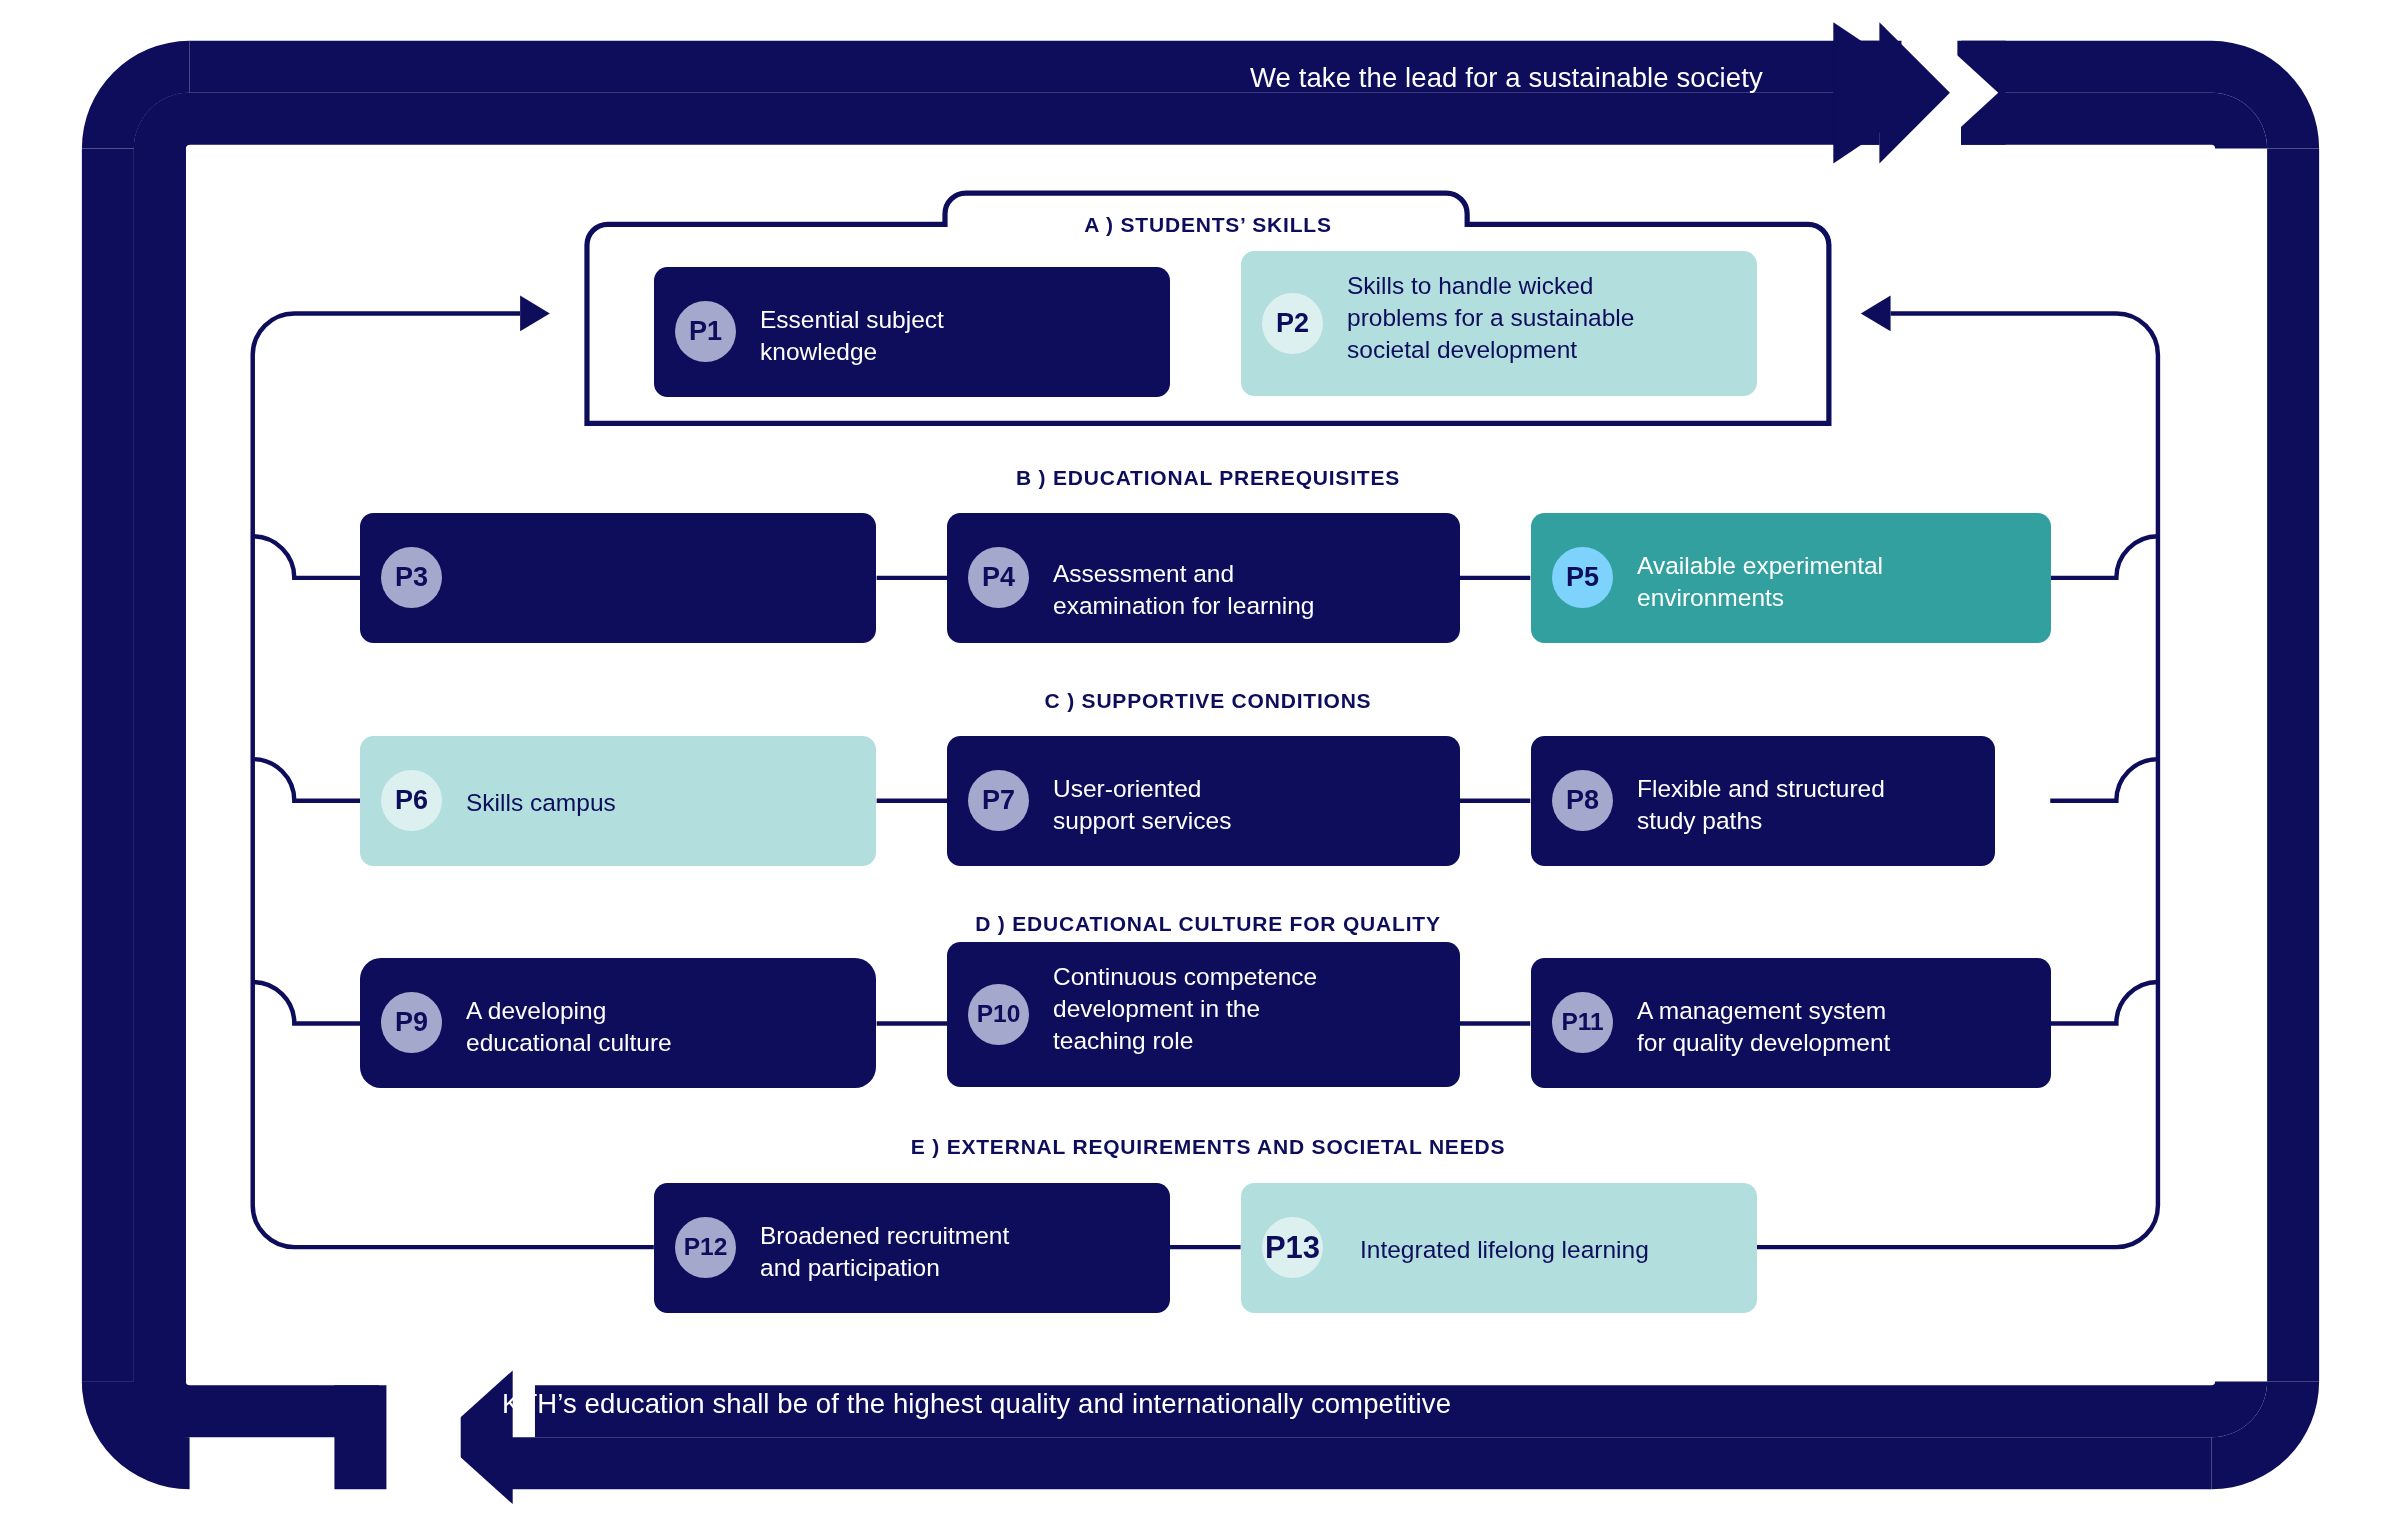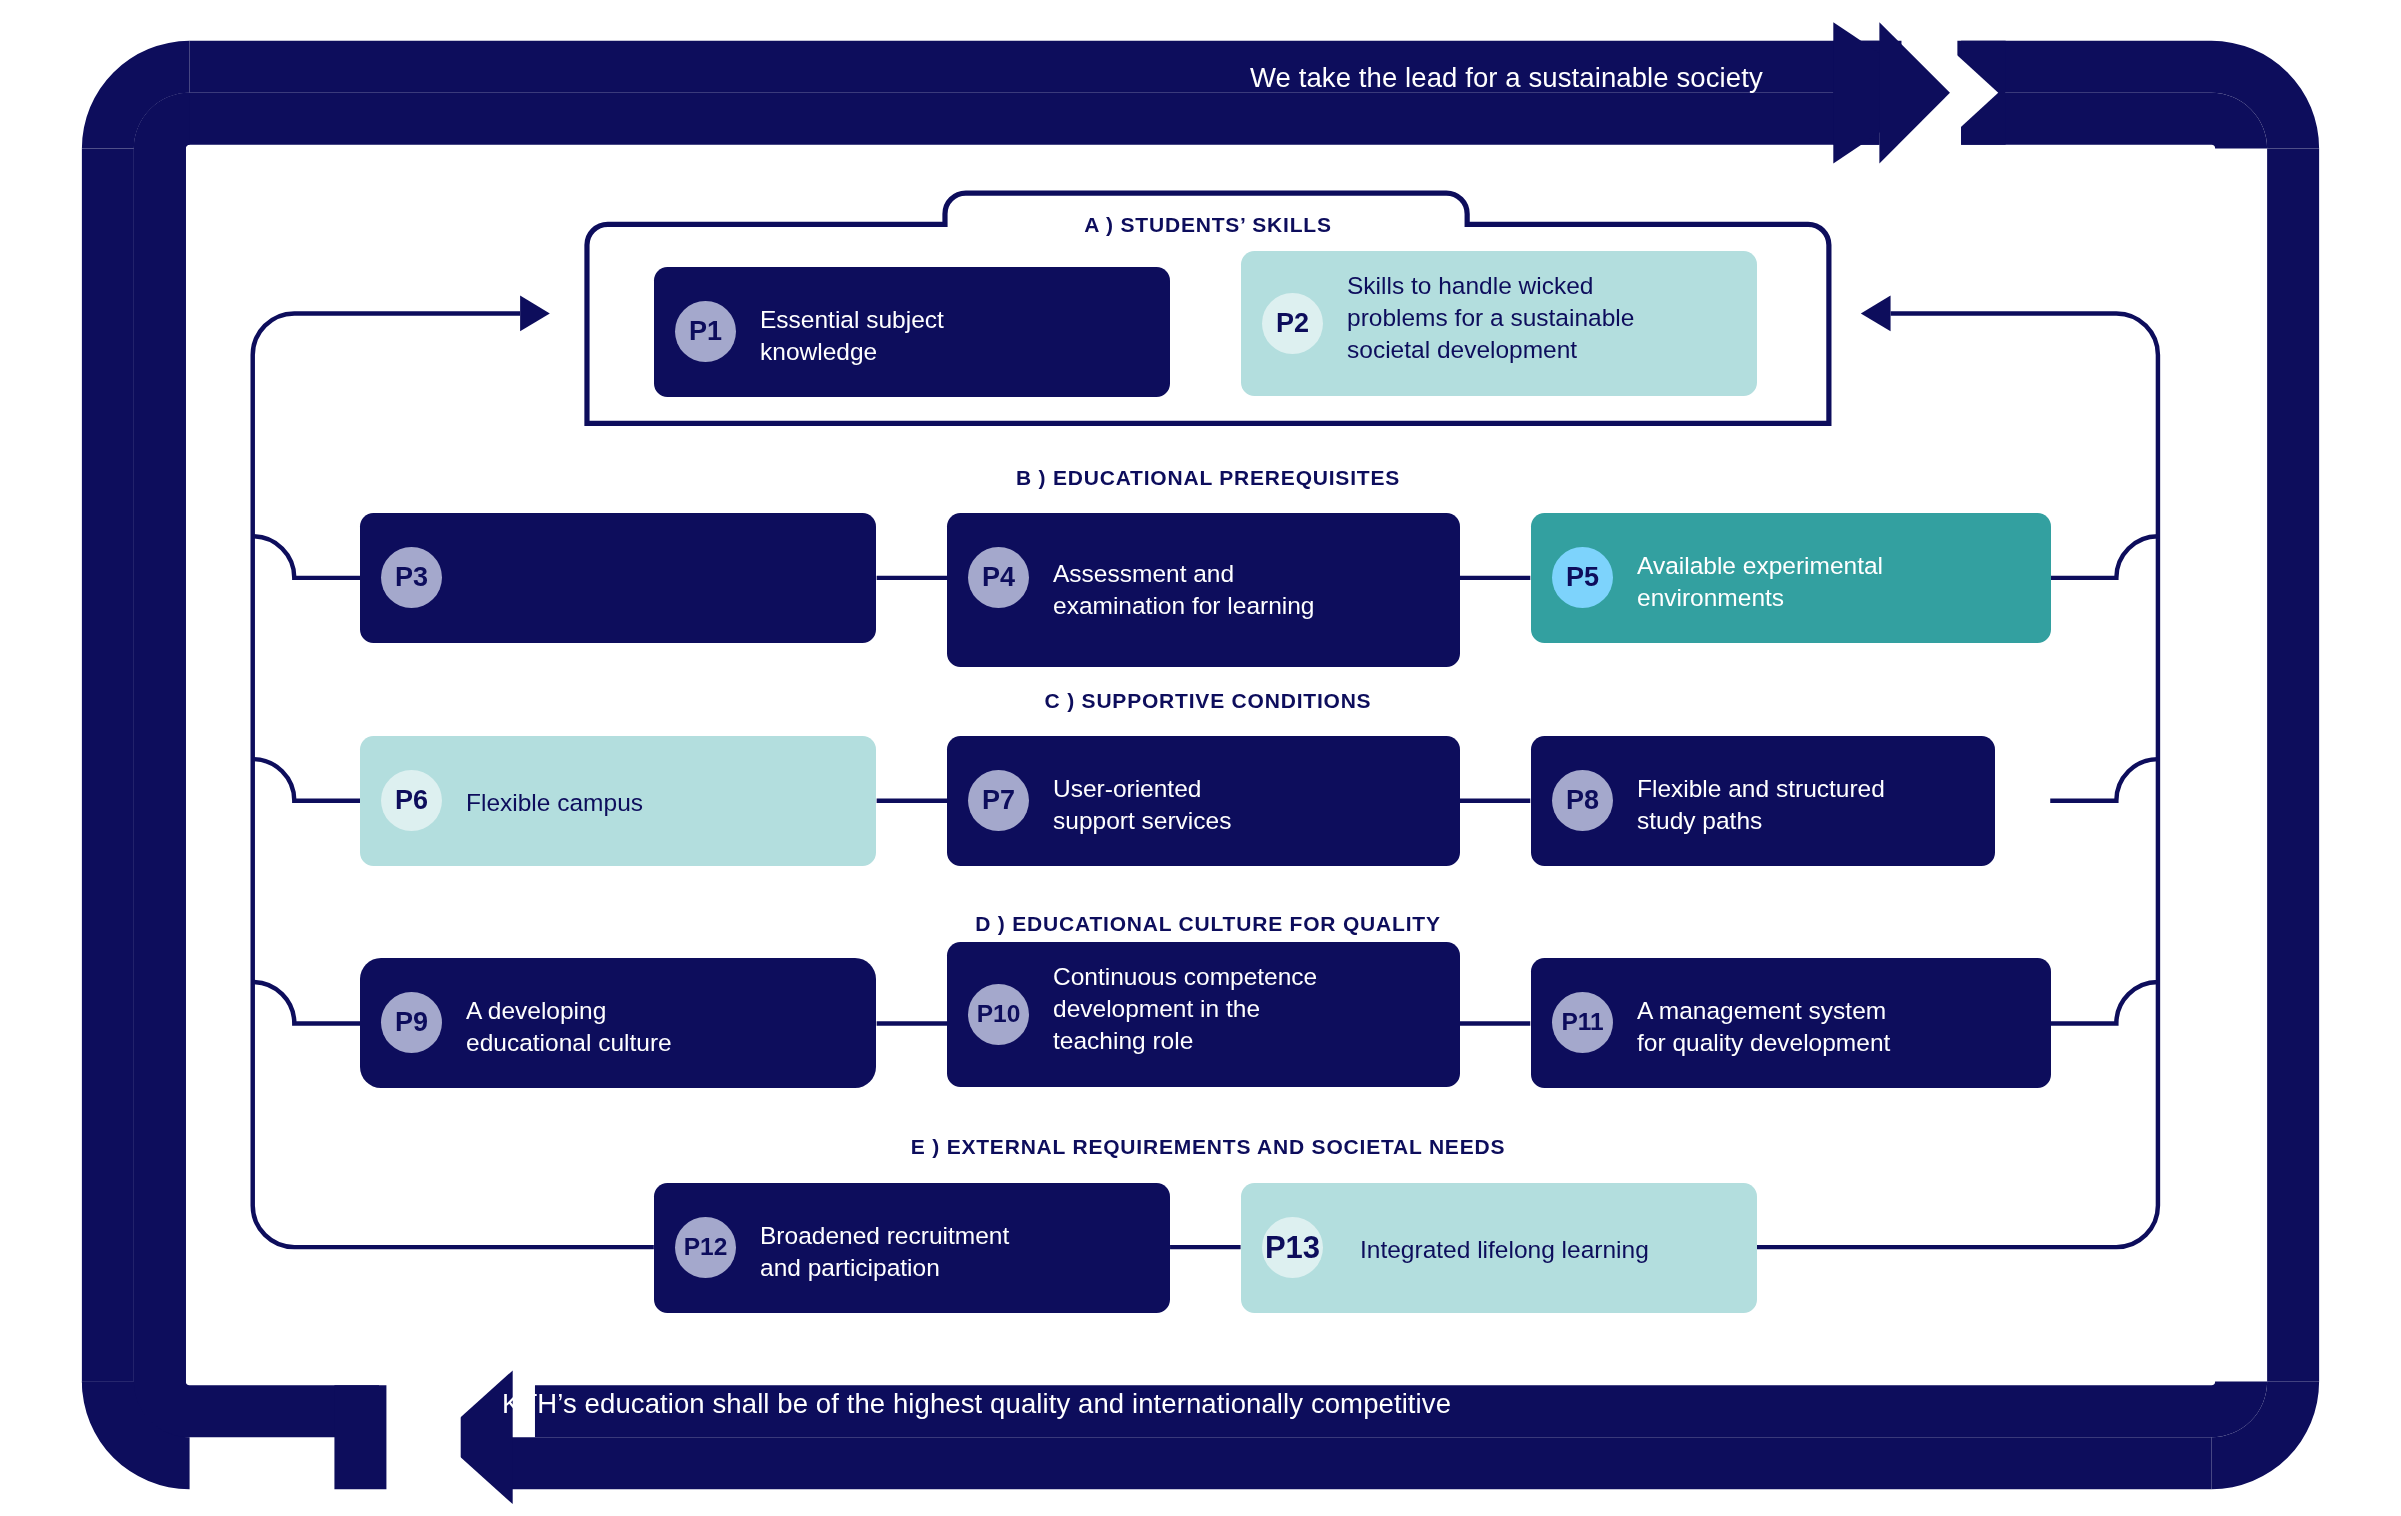--- a/index.html
+++ b/index.html
@@ -222,41 +222,41 @@
 problems for a sustainable
 societal development</div>
   </div>
 
   <div class="card navy" style="left:360px;top:513px;width:516px;height:130px;">
     <div class="badge peri" style="left:21px;top:34px;width:61px;height:61px;font-size:27px;">
       <span>P3</span>
     </div>
   </div>
 
-  <div class="card navy" style="left:947px;top:513px;width:513px;height:154px;">
+  <div class="card navy" style="left:947px;top:513px;width:513px;height:130px;">
     <div class="badge peri" style="left:21px;top:34px;width:61px;height:61px;font-size:27px;">
       <span>P4</span>
     </div>
     <div class="card-text light" style="left:106px;top:37px;margin-top:8px;">Assessment and
 examination for learning</div>
   </div>
 
   <div class="card teal" style="left:1531px;top:513px;width:520px;height:130px;">
     <div class="badge paleteal" style="left:21px;top:34px;width:61px;height:61px;font-size:27px;">
       <span>P5</span>
     </div>
     <div class="card-text light" style="left:106px;top:37px;">Available experimental
 environments</div>
   </div>
 
   <div class="card lightteal" style="left:360px;top:736px;width:516px;height:130px;">
     <div class="badge palest" style="left:21px;top:34px;width:61px;height:61px;font-size:27px;">
       <span>P6</span>
     </div>
-    <div class="card-text dark" style="left:106px;top:51px;">Flexible campus</div>
+    <div class="card-text dark" style="left:106px;top:51px;">Skills campus</div>
   </div>
 
   <div class="card navy" style="left:947px;top:736px;width:513px;height:130px;">
     <div class="badge peri" style="left:21px;top:34px;width:61px;height:61px;font-size:27px;">
       <span>P7</span>
     </div>
     <div class="card-text light" style="left:106px;top:37px;">User-oriented
 support services</div>
   </div>
 

